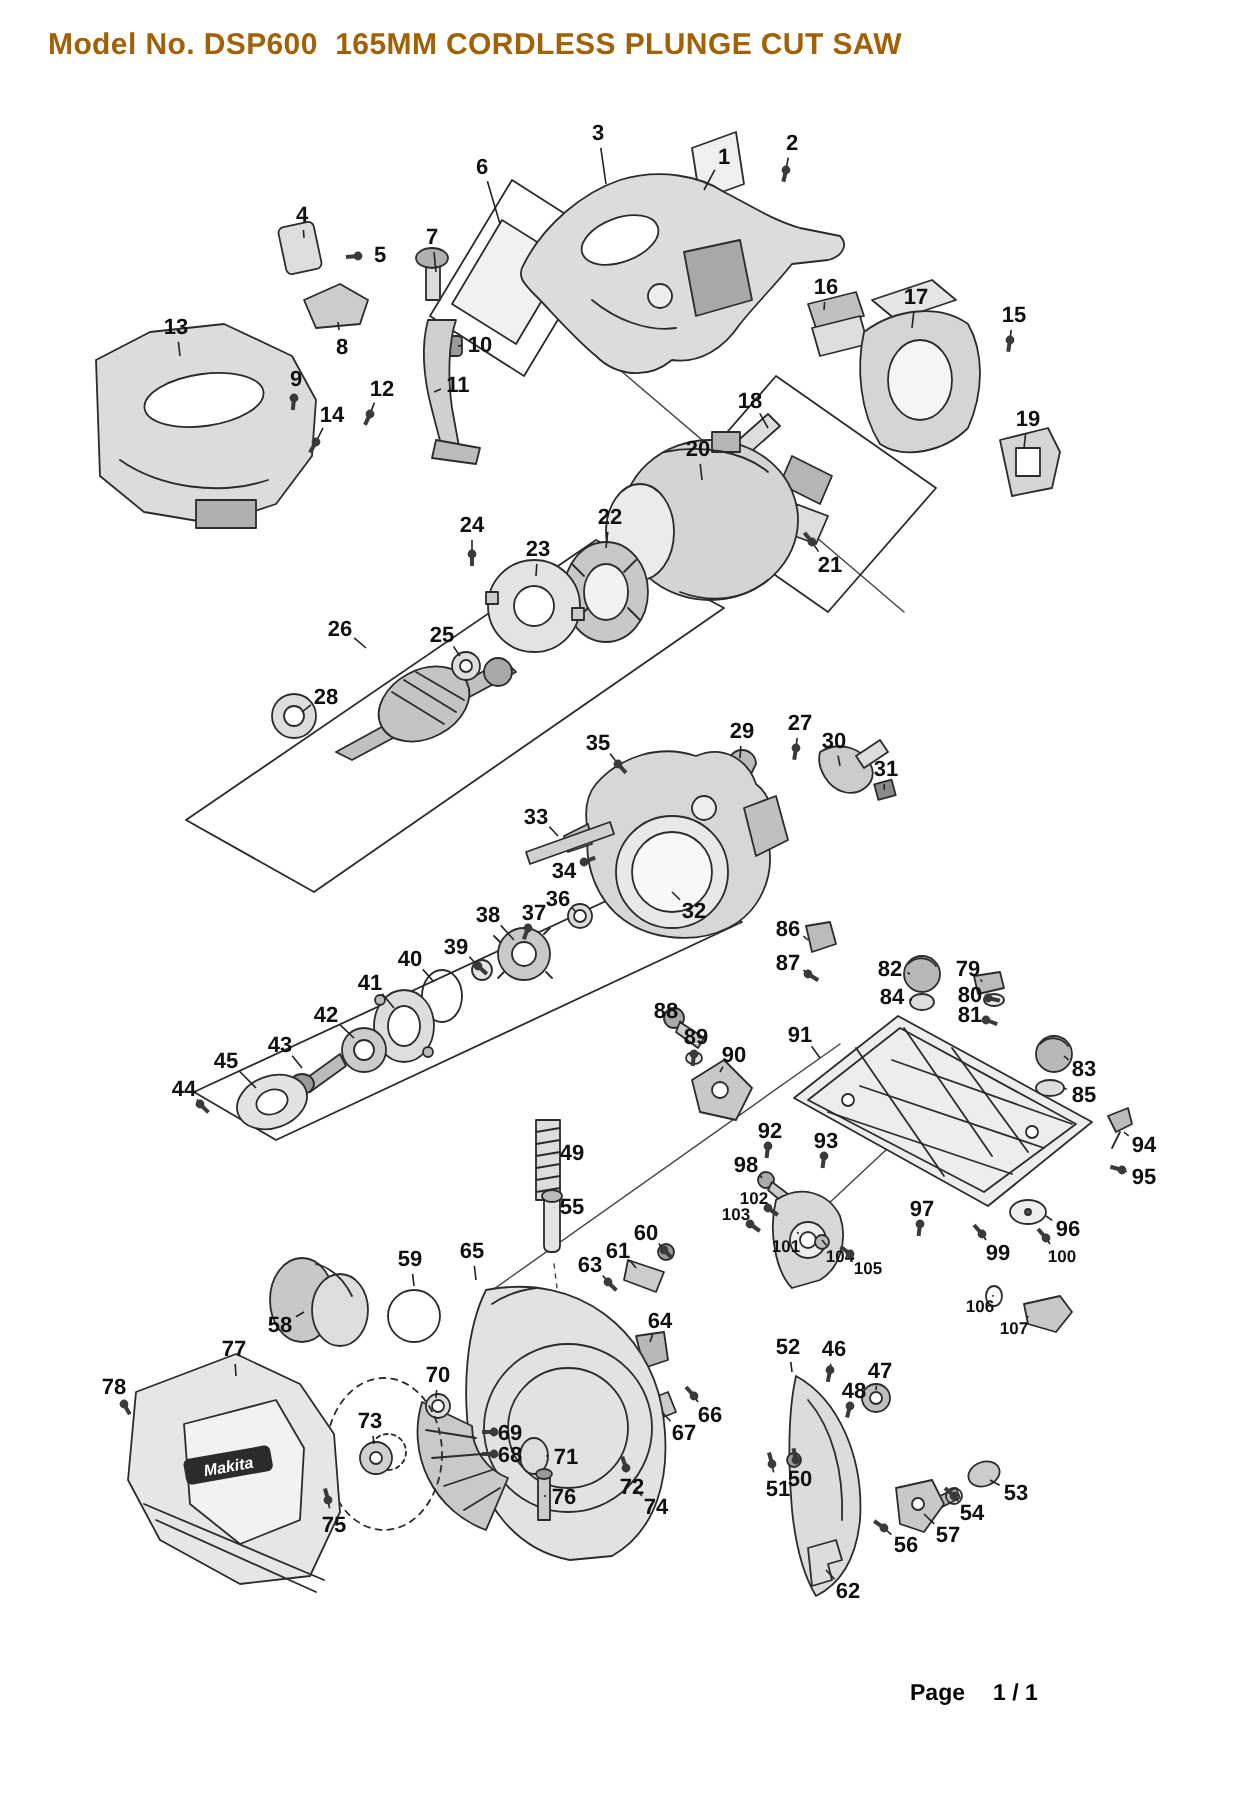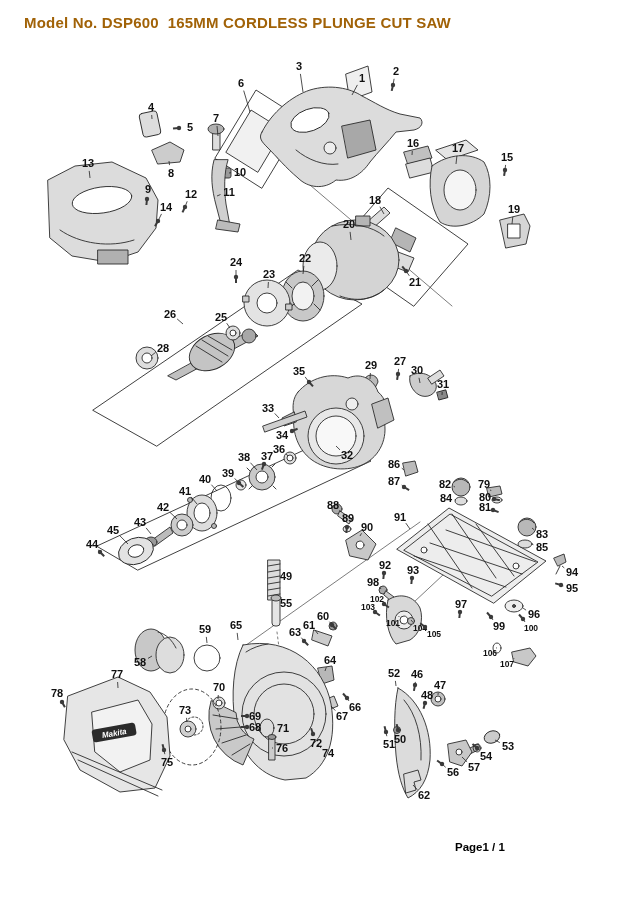--- a/index.html
+++ b/index.html
@@ -1,21 +1,21 @@
 <!DOCTYPE html>
 <html><head>
 <meta charset="utf-8">
 <style>
   html,body{margin:0;padding:0;background:#ffffff;}
   .page{position:relative;width:630px;height:899px;background:#fff;overflow:hidden;
         font-family:"Liberation Sans",sans-serif;}
   .title{position:absolute;left:24px;top:14px;margin:0;font-size:15px;font-weight:bold;
          color:#a16207;white-space:pre;letter-spacing:0.2px;}
   .footer{position:absolute;left:455px;top:841px;font-size:11.5px;font-weight:bold;color:#000;}
-  .footer .pv{}
+  .footer .pv{margin-left:14px;}
   svg.art{position:absolute;left:0;top:0;}
   .leader{stroke:#222;stroke-width:0.8;}
   .callout-num{font-family:"Liberation Sans",sans-serif;font-weight:bold;font-size:11px;
                fill:#101010;text-anchor:middle;}
   .callout-num.three{font-size:8.5px;}
   .hw-dot{fill:#3a3a3a;stroke:none;}
   .hw-tail{stroke:#3a3a3a;stroke-width:2;}
   .brand-text{font-family:"Liberation Sans",sans-serif;font-weight:bold;font-style:italic;
               font-size:8px;fill:#ffffff;text-anchor:middle;stroke:none;}
 </style>

